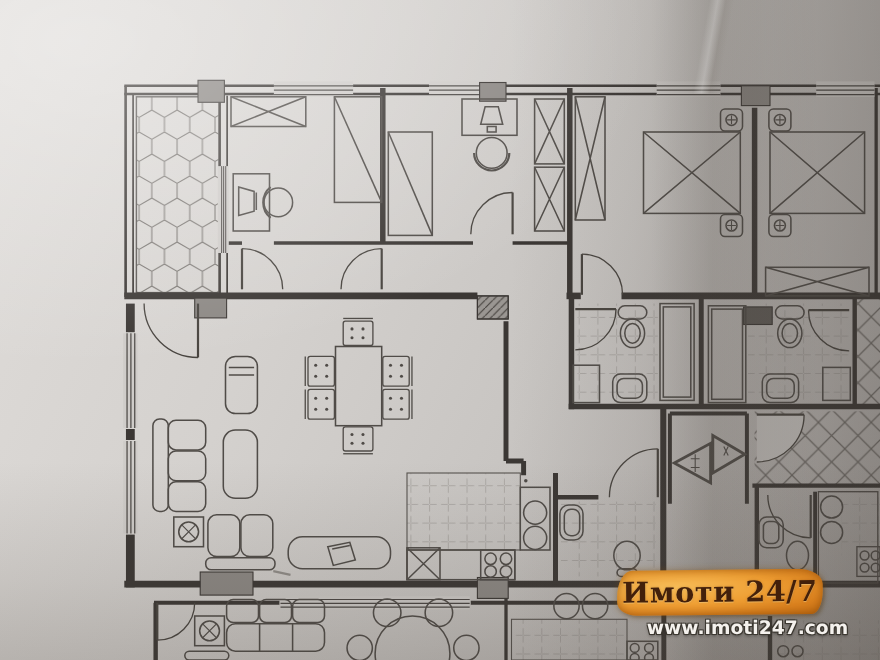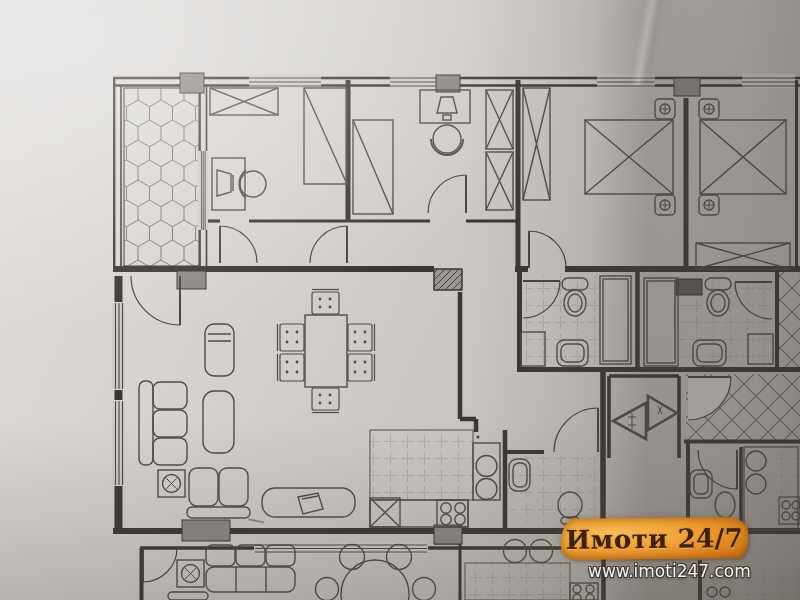--- a/index.html
+++ b/index.html
@@ -24,21 +24,21 @@
     transform:rotate(-0.6deg);
     display:flex;align-items:center;justify-content:center;
   }
   .wm-brand{
     font-family:"DejaVu Serif","Liberation Serif",serif;font-weight:bold;font-size:26px;
     color:var(--watermark-text,#43200a);letter-spacing:0.5px;white-space:nowrap;
     text-shadow:0 1px 1px rgba(255,222,150,0.55),0 0 2px rgba(90,40,0,0.35);
   }
   .wm-url{
     position:absolute;left:588px;top:561px;width:162px;text-align:left;
-    font-family:"DejaVu Sans","Liberation Sans",sans-serif;font-weight:normal;font-size:17px;
+    font-family:"DejaVu Sans","Liberation Sans",sans-serif;font-weight:bold;font-size:17px;
     color:var(--url-text,#f4f1ed);white-space:nowrap;
     text-shadow:-1px -1px 0 #3c3831,1px -1px 0 #3c3831,-1px 1px 0 #3c3831,1px 1px 0 #3c3831,0 2px 3px rgba(0,0,0,0.45);
   }
   .penmark{position:absolute;left:249px;top:513px;width:16px;height:7px;pointer-events:none;
     border-bottom:2px solid rgba(90,85,80,0.55);transform:rotate(12deg);}
 </style>
 </head>
 <body>
 
 <div class="photo">

